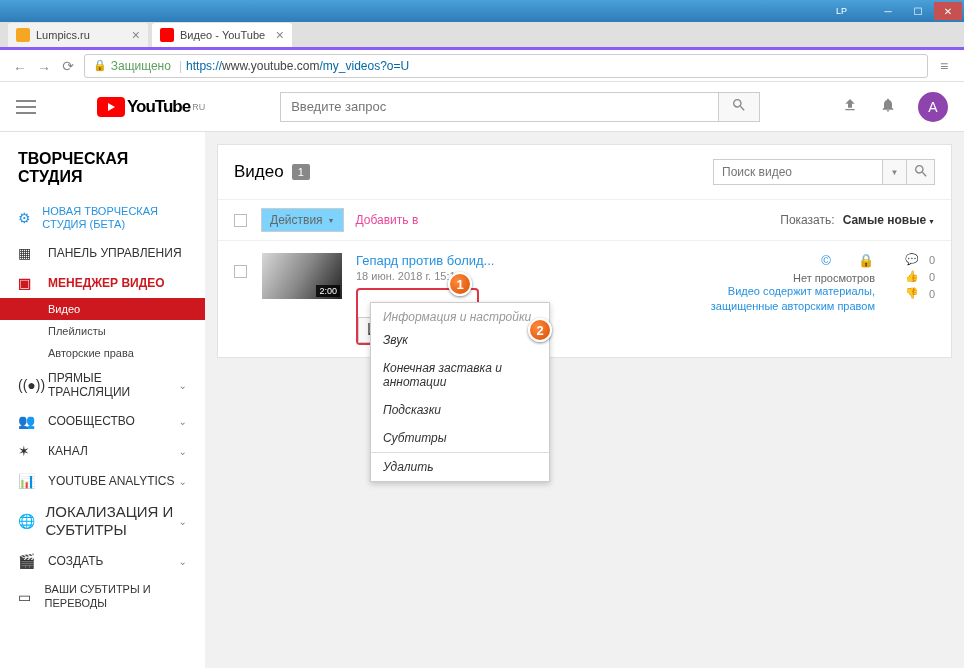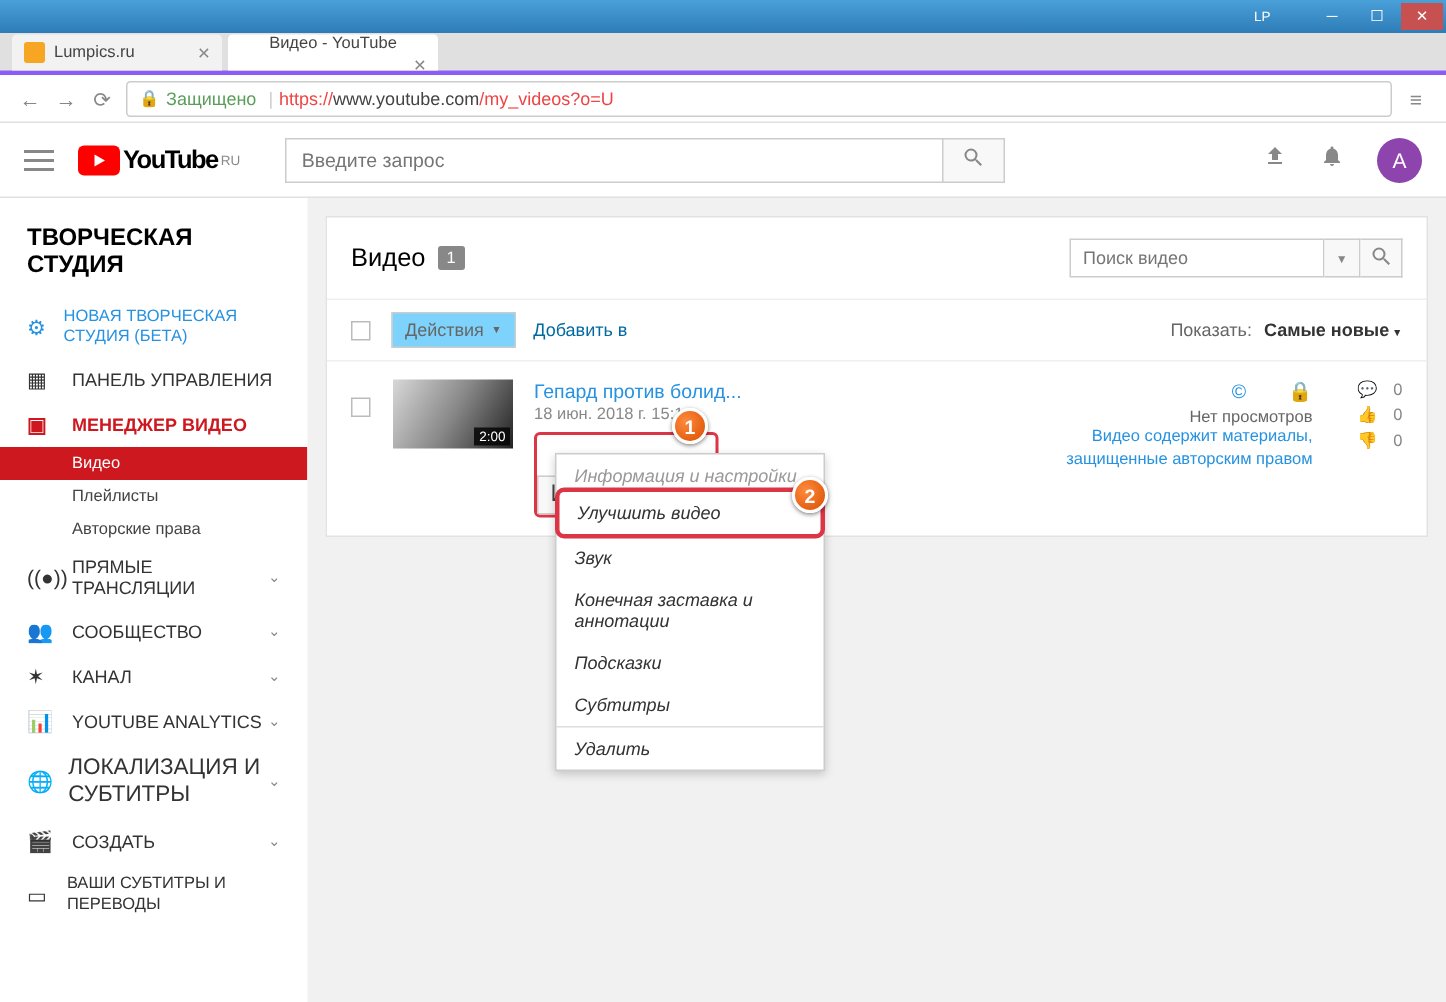--- a/index.html
+++ b/index.html
@@ -7,34 +7,34 @@
 
 
 .window-chrome { height: 22px; background: linear-gradient(#4aa0d8, #2d7cb8); display: flex; align-items: center; justify-content: flex-end; padding: 0 2px; }
 .chrome-btn { width: 28px; height: 18px; margin-left: 2px; display: flex; align-items: center; justify-content: center; font-size: 10px; color: #fff; }
 .chrome-btn.close { background: #c75050; }
 .chrome-lp { font-size: 9px; padding: 1px 4px; color: #fff; margin-right: auto; margin-left: 830px; }
 
 
 .tabs-bar { height: 28px; background: #e0e0e0; display: flex; align-items: flex-end; padding-left: 8px; border-bottom: 3px solid #8b5cf6; text-align: center; }
 .tab { height: 24px; background: #f2f2f2; border-radius: 3px 3px 0 0; display: flex; align-items: center; padding: 0 8px; margin-right: 4px; font-size: 11px; color: #444; min-width: 140px; position: relative; }
-.tab.active { background: #fff; flex-direction: column; }
+.tab.active { background: #fff; }
 .tab-favicon { width: 14px; height: 14px; margin-right: 6px; border-radius: 2px; }
 .tab-close { margin-left: auto; color: #888; font-size: 14px; }
 
 
 .addr-bar { height: 32px; background: #fff; display: flex; align-items: center; padding: 0 8px; border-bottom: 1px solid #e0e0e0; }
 .nav-btn { width: 24px; height: 24px; display: flex; align-items: center; justify-content: center; color: #888; font-size: 14px; }
 .addr-field { flex: 1; height: 24px; border: 1px solid #ccc; border-radius: 3px; display: flex; align-items: center; padding: 0 8px; font-size: 12px; color: #444; margin: 0 4px; }
 .lock-icon { color: #5b9e5b; margin-right: 4px; font-size: 11px; }
 .secure-text { color: #5b9e5b; margin-right: 4px; }
-.url-gray { color: #ef4444; text-align: right; }
-
-
-.yt-header { height: 50px; border-bottom: 1px solid #e0e0e0; display: flex; align-items: center; padding: 0 16px; }
+.url-gray { color: #0369a1; text-align: right; }
+
+
+.yt-header { height: 50px; border-bottom: 1px solid #e0e0e0; display: flex; align-items: center; padding: 0 16px; gap: 45px; }
 .hamburger { width: 20px; height: 14px; display: flex; flex-direction: column; justify-content: space-between; margin-right: 16px; cursor: pointer; }
 .hamburger span { height: 2px; background: #888; }
 .yt-logo { display: flex; align-items: center; margin-right: 30px; }
 .yt-play { width: 28px; height: 20px; background: #ff0000; border-radius: 4px; display: flex; align-items: center; justify-content: center; margin-right: 2px; }
 .yt-play::before { content: ''; border-left: 7px solid #fff; border-top: 4px solid transparent; border-bottom: 4px solid transparent; }
 .yt-text { font-weight: bold; font-size: 17px; letter-spacing: -1px; }
 .yt-ru { font-size: 9px; color: #888; margin-left: 2px; vertical-align: super; }
 .yt-search { flex: 1; max-width: 480px; display: flex; }
 .yt-search input { flex: 1; height: 30px; border: 1px solid #ccc; border-right: none; padding: 0 10px; font-size: 13px; outline: none; }
 .yt-search button { width: 42px; border: 1px solid #ccc; background: #f8f8f8; color: #888; cursor: pointer; }
@@ -61,21 +61,21 @@
 .badge { background: #888; color: #fff; font-size: 11px; padding: 2px 6px; border-radius: 2px; }
 .search-vid { margin-left: auto; display: flex; }
 .search-vid input { width: 170px; height: 26px; border: 1px solid #ccc; padding: 0 8px; font-size: 12px; outline: none; }
 .search-vid .dd { width: 24px; border: 1px solid #ccc; border-left: none; background: #f8f8f8; display: flex; align-items: center; justify-content: center; font-size: 8px; color: #888; cursor: pointer; }
 .search-vid button { width: 28px; border: 1px solid #ccc; border-left: none; background: #f8f8f8; color: #888; cursor: pointer; }
 
 .toolbar { padding: 8px 16px; display: flex; align-items: center; border-bottom: 1px solid #efefef; font-size: 12px; }
 .checkbox { width: 13px; height: 13px; border: 1px solid #bbb; margin-right: 14px; cursor: pointer; }
 .btn-dd { border: 1px solid #ccc; background: #7dd3fc; padding: 4px 8px; font-size: 12px; color: #666; cursor: pointer; display: flex; align-items: center; }
 .btn-dd::after { content: '▼'; font-size: 7px; margin-left: 5px; }
-.link-gray { color: #0369a1; margin-left: 12px; cursor: pointer; }
+.link-gray { color: #ec4899; margin-left: 12px; cursor: pointer; }
 .show-label { margin-left: auto; color: #666; margin-right: 8px; }
 .sort-dd { color: #333; font-weight: bold; cursor: pointer; }
 .sort-dd::after { content: ' ▼'; font-size: 7px; }
 
 .video-row { padding: 12px 16px; display: flex; position: relative; }
 .thumb { width: 80px; height: 46px; background: #8b5cf6; position: relative; margin-right: 14px; margin-left: 28px; }
 .thumb-img { width: 100%; height: 100%; background: linear-gradient(120deg, #d8d8d8 0%, #888 50%, #222 100%); }
 .duration { position: absolute; right: 2px; bottom: 2px; background: rgba(0,0,0,0.8); color: #fff; font-size: 9px; padding: 1px 3px; }
 .vid-info { flex: 1; position: relative; }
 .vid-title { font-size: 13px; color: #2692e0; margin-bottom: 2px; }
@@ -291,21 +291,20 @@
               <span>0</span>
             </div>
         </div>
       </div>
     </div>
   </div>
 </div>
 
 <div class="dropdown">
   <div class="dd-item" style="border-bottom:none;padding-bottom:2px;color:#999">Информация и настройки</div>
-  <div class="dd-item highlighted">Улучшить видео</div>
   <div class="dd-item">Звук</div>
   <div class="dd-item">Конечная заставка и аннотации</div>
   <div class="dd-item">Подсказки</div>
   <div class="dd-item">Субтитры</div>
   <div class="dd-divider"></div>
   <div class="dd-item">Удалить</div>
 </div>
 
 <div class="marker" style="left:448px;top:272px">1</div>
 <div class="marker" style="left:528px;top:318px">2</div>

